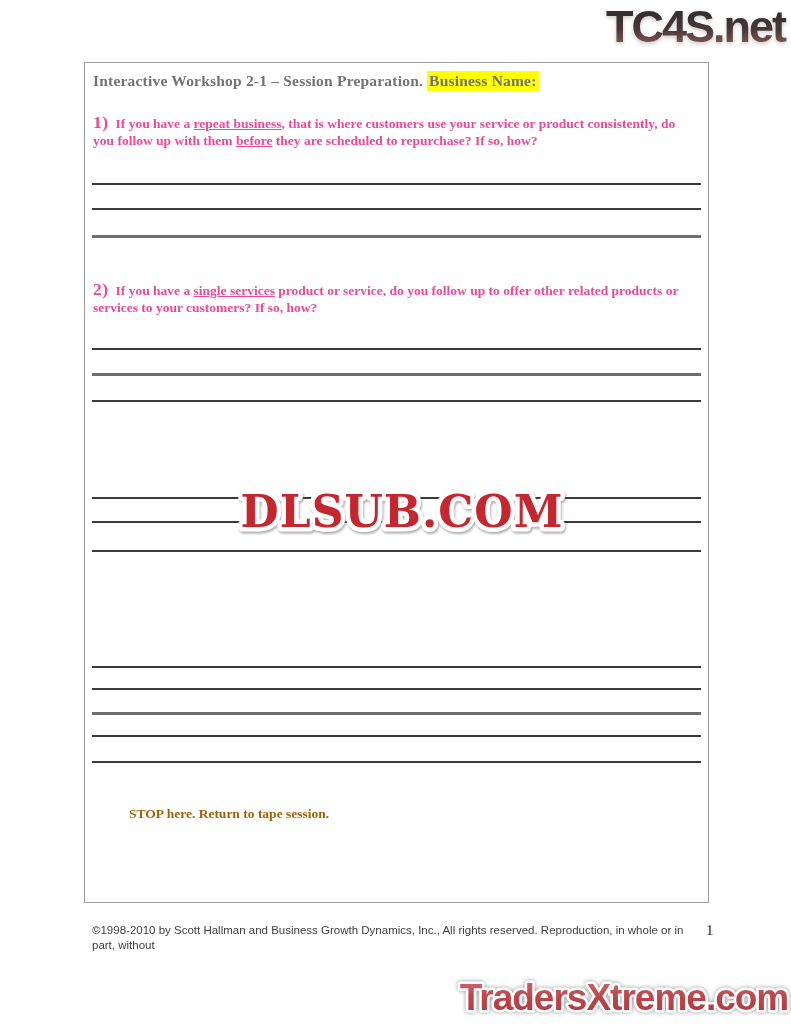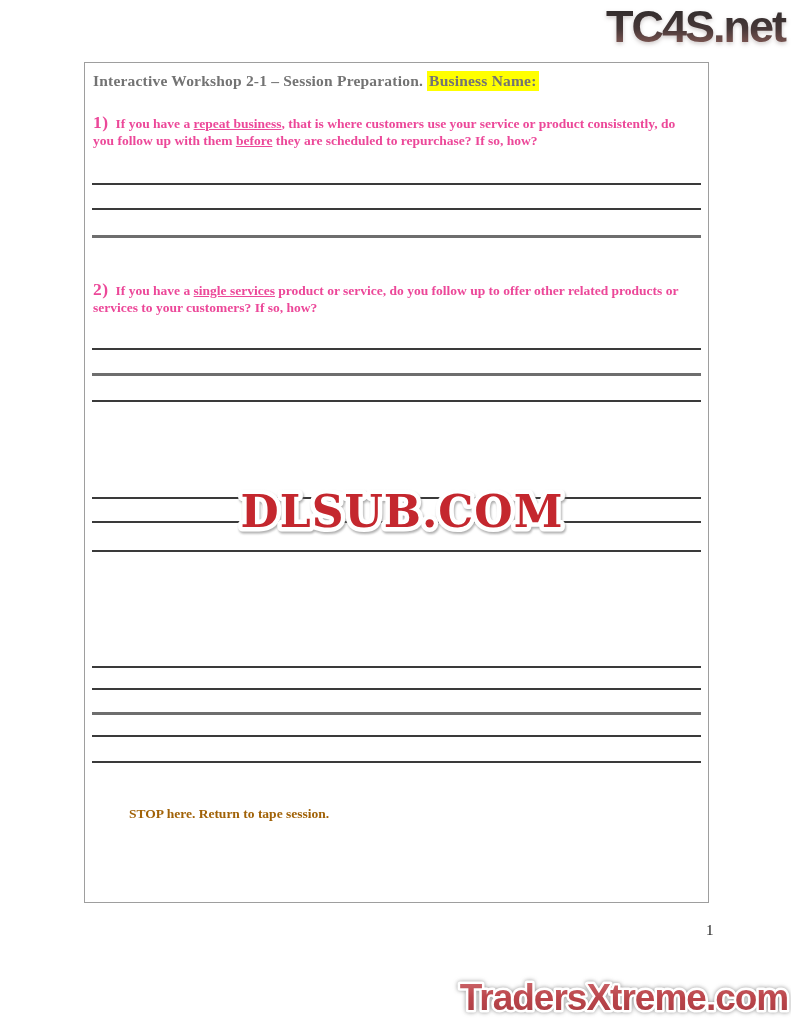--- a/index.html
+++ b/index.html
@@ -162,20 +162,21 @@
 
   <div class="answer-line" style="top:666px"></div>
   <div class="answer-line" style="top:688px"></div>
   <div class="answer-line heavy" style="top:712px"></div>
   <div class="answer-line" style="top:735px"></div>
   <div class="answer-line" style="top:761px"></div>
 
   <div class="stop-note">STOP here.  Return to tape session.</div>
 
   <div class="footer">
+    <div>©1998-2010 by Scott Hallman and Business Growth Dynamics, Inc., All rights reserved. Reproduction, in whole or in part, without</div>
   </div>
   <div class="page-number">1</div>
 
   <svg class="logo-traders" width="334" height="52">
     <defs>
       <linearGradient id="gradTraders" x1="0" y1="0" x2="0" y2="1">
         <stop offset="0" stop-color="#cf6d71"></stop>
         <stop offset="0.5" stop-color="#bb454b"></stop>
         <stop offset="1" stop-color="#a83c42"></stop>
       </linearGradient>

